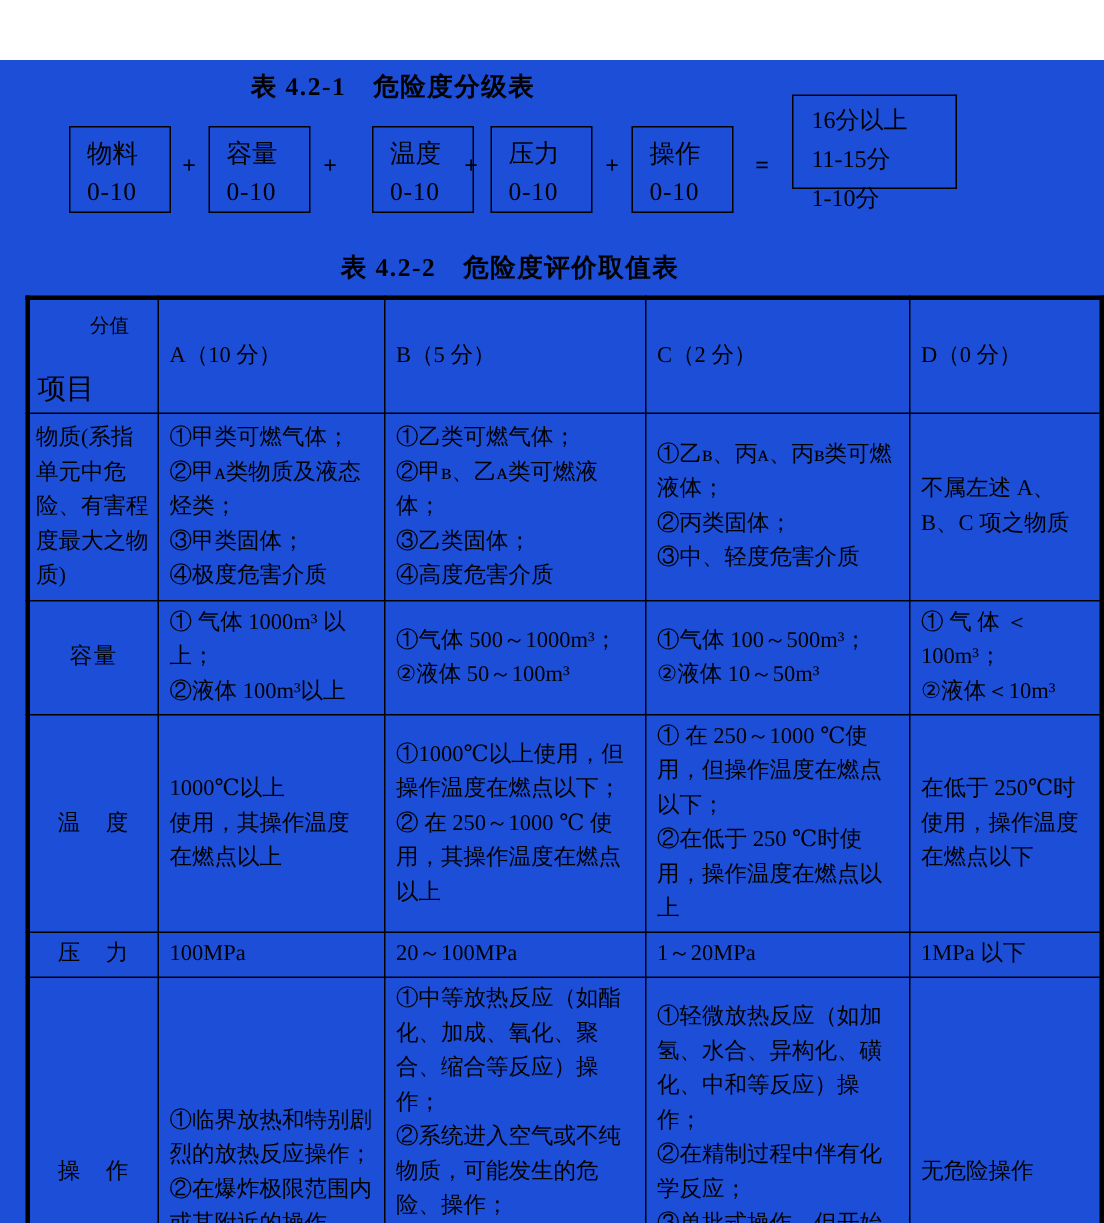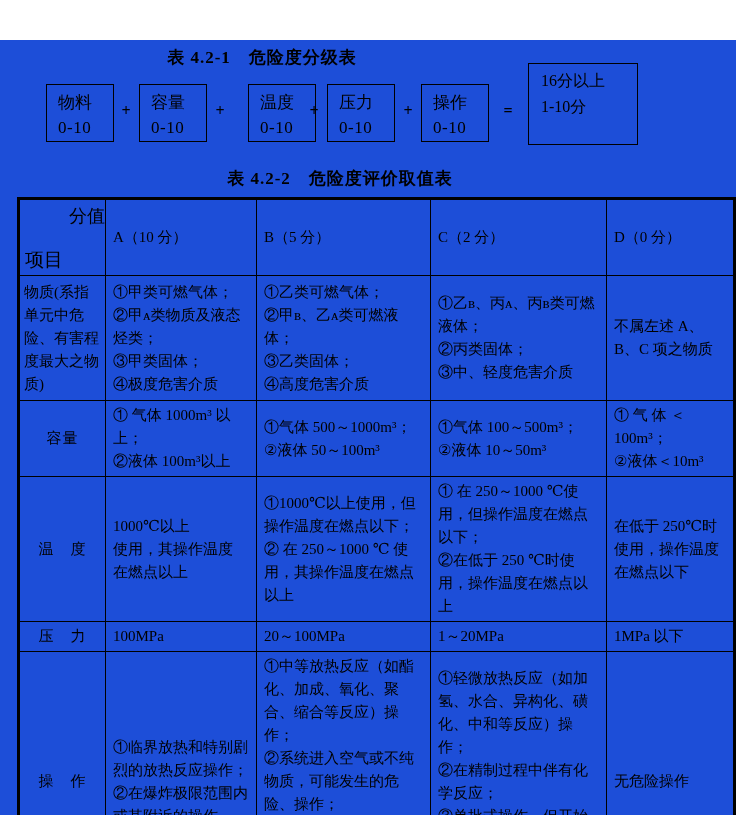--- a/index.html
+++ b/index.html
@@ -44,21 +44,21 @@
     font-size: 16px;
     font-weight: bold;
     width: 16px;
     text-align: center;
   }
   .rbox {
     position: absolute;
     top: 23px;
     left: 528px;
     width: 110px;
-    height: 82px;
+    height: 63px;
     border: 1px solid #000;
     padding: 4px 0 0 12px;
     font-size: 16px;
     line-height: 26px;
   }
 
   
   table.grid {
     position: absolute;
     top: 157px;
@@ -85,21 +85,21 @@
   tr.r0 { height: 53px; }
   tr.r1 { height: 125px; }
   tr.r2 { height: 75px; }
   tr.r3 { height: 125px; }
   tr.r4 { height: 30px; }
   tr.r5 { height: 235px; }
   td.ac { }
   td.rowhead { text-align: center; letter-spacing: 1px; }
   td.rowhead.wrapped { text-align: left; padding: 3px 4px; letter-spacing: 0; }
   td.corner { position: relative; padding: 0; }
-  .corner-top { position: absolute; top: 5px; right: 0; font-size: 18px; }
+  .corner-top { position: absolute; top: 5px; right: 19px; font-size: 13px; }
   .corner-bottom { position: absolute; bottom: 4px; left: 5px; font-size: 19px; }
 
   .watermark {
     position: absolute;
     top: 799px;
     left: 563px;
     font-size: 19px;
     color: #b5b5b5;
     font-family: "Liberation Sans", "DejaVu Sans", sans-serif;
     white-space: nowrap;
@@ -133,20 +133,21 @@
       <div class="rng">0-10</div>
     </div>
     <div class="op" style="left:400px;">+</div>
     <div class="fbox" style="left:421px;">
       <div>操作</div>
       <div class="rng">0-10</div>
     </div>
     <div class="op" style="left:500px;">=</div>
     <div class="rbox">
       <div>16分以上</div>
+      <div>11-15分</div>
       <div>1-10分</div>
     </div>
   </div>
 
   <div class="title title-2">表 4.2-2　危险度评价取值表</div>
 
   <table class="grid">
     <colgroup>
       <col class="c0">
         <col class="c1">

